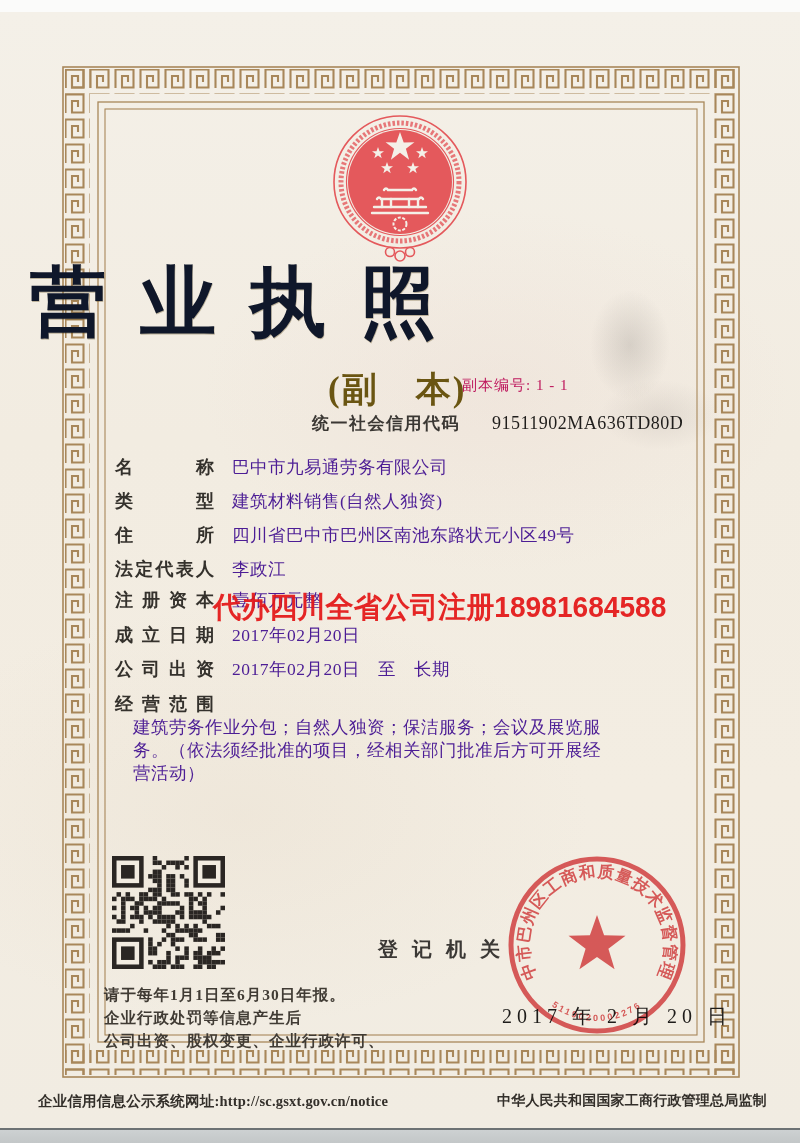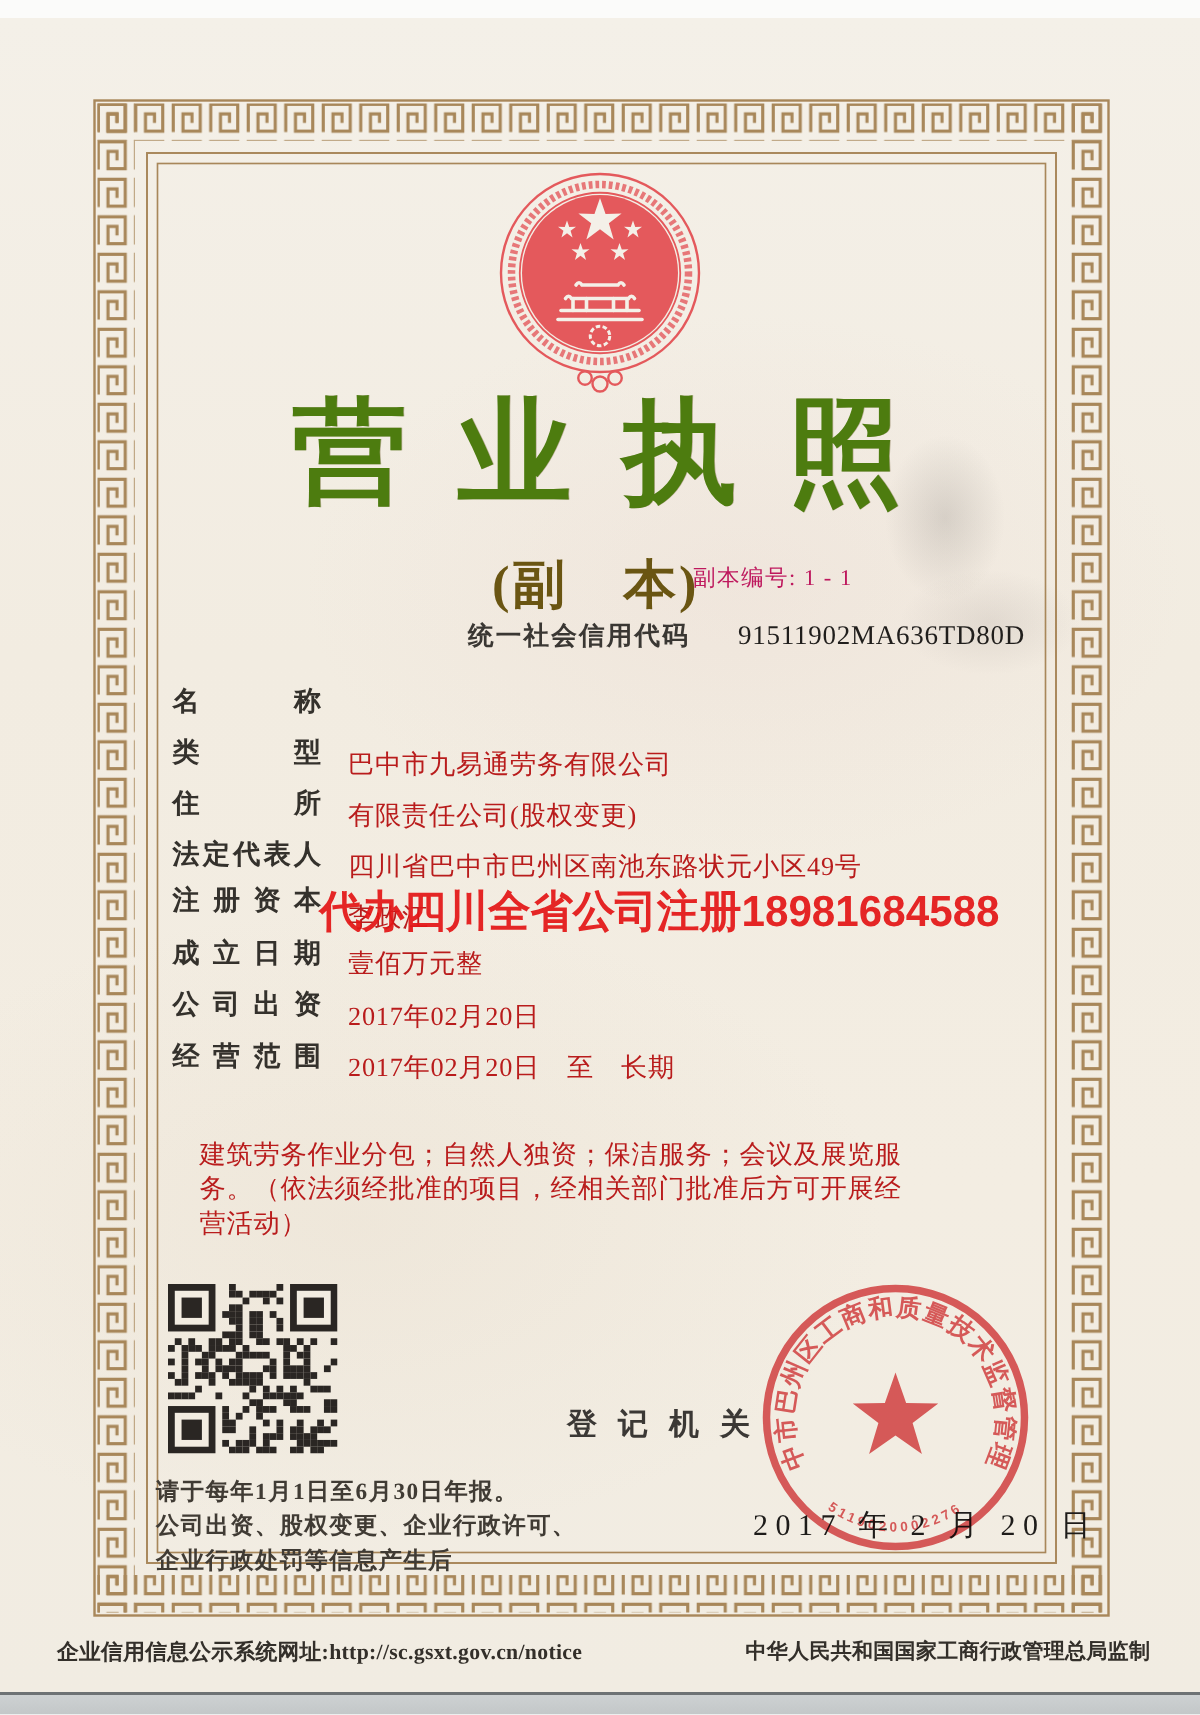--- a/index.html
+++ b/index.html
@@ -19,23 +19,23 @@
     background:radial-gradient(closest-side, rgba(120,115,110,.22), rgba(0,0,0,0));}
   .smudge2{position:absolute;left:600px;top:380px;width:120px;height:70px;
     background:radial-gradient(closest-side, rgba(140,130,125,.16), rgba(0,0,0,0));}
   .scan-edge-bottom{
     position:absolute;left:0;right:0;bottom:0;height:15px;
     background:linear-gradient(180deg,#6d7274 0,#6d7274 2px,#cdd1d2 2px,#c3c7c8 100%);
   }
   .border-svg{position:absolute;left:62px;top:66px;}
   .emblem{position:absolute;left:330px;top:106px;}
   .title{
-    position:absolute;left:0;right:0;top:264px;text-align:center;
+    position:absolute;left:0;right:0;top:264px;text-align:left;
     font-family:"Liberation Sans","DejaVu Sans",sans-serif;
-    font-weight:bold;font-size:76px;line-height:1;color:#4d7c0f;
+    font-weight:bold;font-size:76px;line-height:1;color:#0f172a;
     letter-spacing:34px;padding-left:30px;white-space:nowrap;
     text-shadow:0.5px 0.5px 0 rgba(90,70,20,.35);
   }
   .subtitle{
     position:absolute;left:328px;top:366px;
     font-weight:bold;font-size:35px;color:#6a5512;letter-spacing:2px;white-space:nowrap;
   }
   .copy-no{
     position:absolute;left:462px;top:376px;font-size:15px;color:#be185d;letter-spacing:1px;white-space:nowrap;
   }
@@ -49,21 +49,21 @@
   }
   .fields{position:absolute;left:115px;top:455px;width:560px;}
   .frow{position:absolute;left:0;white-space:nowrap;}
   .frow .flabel{
     display:inline-block;width:99px;vertical-align:top;
     text-align:justify;text-align-last:justify;
     font-weight:600;font-size:18px;color:#34312c;
   }
   .frow .fvalue{
     display:inline-block;margin-left:18px;vertical-align:top;
-    font-size:17.5px;color:#b91c1c;letter-spacing:0.5px;margin-top:42px;
+    font-size:17.5px;color:#4c1d95;letter-spacing:0.5px;
   }
   .frow.wrap{white-space:normal;}
   .frow.wrap .fvalue{width:475px;line-height:23px;}
   .r1{top:0;} .r2{top:34px;} .r3{top:68px;} .r4{top:102px;}
   .r5{top:133px;} .r6{top:168px;} .r7{top:202px;} .r8{top:237px;}
   .watermark{
     position:absolute;left:213px;top:588px;z-index:6;
     font-family:"Liberation Sans","DejaVu Sans",sans-serif;
     font-weight:bold;font-size:29px;color:#e41717;opacity:.93;
     white-space:nowrap;transform:scaleX(.97);transform-origin:left;
@@ -151,21 +151,21 @@
 <div class="credit-row">
   <span class="credit-label">统一社会信用代码</span>
   <span class="credit-value">91511902MA636TD80D</span>
 </div>
 
 <div class="fields">
   <div class="frow r1">
     <span class="flabel">名称</span><span class="fvalue">巴中市九易通劳务有限公司</span>
   </div>
   <div class="frow r2">
-    <span class="flabel">类型</span><span class="fvalue">有限责任公司(股权变更)</span>
+    <span class="flabel">类型</span><span class="fvalue">建筑材料销售(自然人独资)</span>
   </div>
   <div class="frow r3">
     <span class="flabel">住所</span><span class="fvalue">四川省巴中市巴州区南池东路状元小区49号</span>
   </div>
   <div class="frow r4">
     <span class="flabel">法定代表人</span><span class="fvalue">李政江</span>
   </div>
   <div class="frow r5">
     <span class="flabel">注册资本</span><span class="fvalue">壹佰万元整</span>
   </div>
@@ -391,22 +391,22 @@
     <rect x="81.35999999999999" y="0" width="31.639999999999997" height="31.639999999999997" fill="#2a2623"></rect>
     <rect x="85.88" y="4.52" width="22.599999999999998" height="22.599999999999998" fill="#f2ece1"></rect>
     <rect x="90.39999999999999" y="9.04" width="13.559999999999999" height="13.559999999999999" fill="#2a2623"></rect>
     <rect x="0" y="81.35999999999999" width="31.639999999999997" height="31.639999999999997" fill="#2a2623"></rect>
     <rect x="4.52" y="85.88" width="22.599999999999998" height="22.599999999999998" fill="#f2ece1"></rect>
     <rect x="9.04" y="90.39999999999999" width="13.559999999999999" height="13.559999999999999" fill="#2a2623"></rect>
   </svg>
 
 <div class="notes">
   <div>请于每年1月1日至6月30日年报。</div>
+  <div>企业行政处罚等信息产生后</div>
   <div>公司出资、股权变更、企业行政许可、</div>
-  <div>企业行政处罚等信息产生后</div>
 </div>
 
 <div class="registry-label">登记机关</div>
 
 <svg class="seal" width="185" height="185" viewBox="0 0 185 185">
   <defs>
     <path id="sealTop" d="M 36.3,131 A 68,68 0 1 1 147.7,131" fill="none"></path>
     <path id="sealBottom" d="M 48.4,154.3 A 76,76 0 0 0 135.6,154.3" fill="none"></path>
   </defs>
   <circle cx="92" cy="92" r="86" fill="none" stroke="#dd4a4d" stroke-width="5"></circle>

